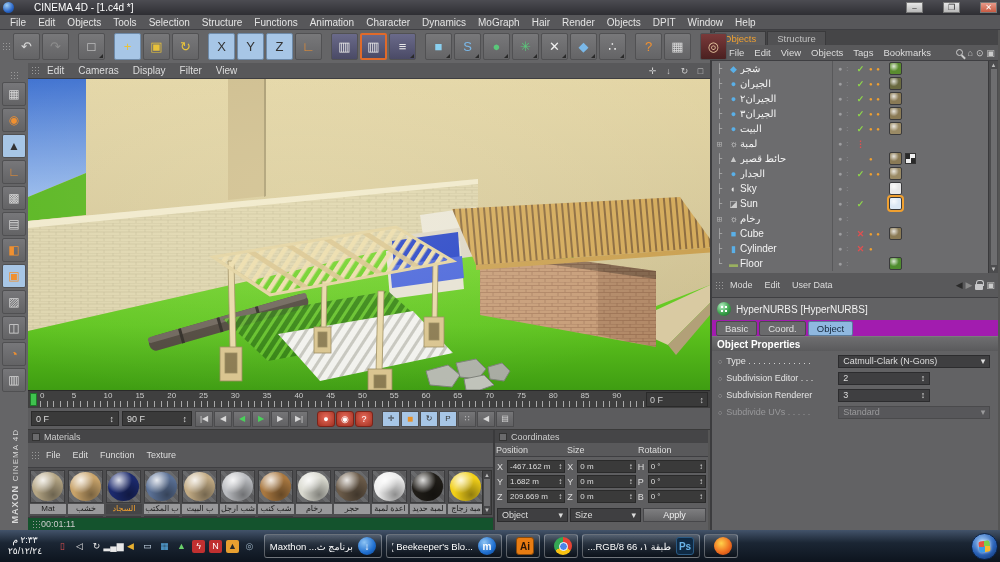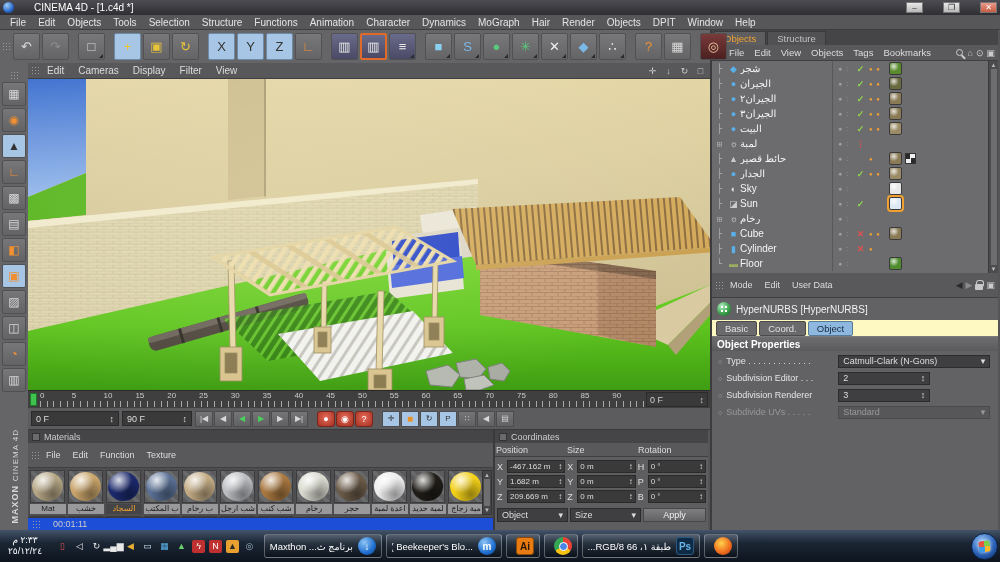--- a/index.html
+++ b/index.html
@@ -68,21 +68,21 @@
   .mrows{flex:1;overflow:hidden;position:relative;padding:2px 14px 0 2px}
   .mrow{display:flex;gap:2px}
   .mrow.r2{margin-top:2px}
   .mtile{width:36px;flex:none}
   .msph{width:35px;height:33px;background:repeating-linear-gradient(45deg,#5b5b5d 0 4px,#696a6c 4px 8px);border:1px solid #3c3c3e;position:relative}
   .msph b{position:absolute;inset:1px;border-radius:50%;background-image:radial-gradient(circle at 35% 28%,rgba(255,255,255,.85),rgba(255,255,255,0) 45%),radial-gradient(circle at 68% 78%,rgba(0,0,0,.4),transparent 55%)}
   .mlab{height:10px;margin-top:1px;background:#99999b;color:#1c1c1c;font-size:8px;line-height:10px;text-align:center;overflow:hidden;white-space:nowrap}
   .mlab.sel{background:#454547;color:#f0a030}
   .mscroll{position:absolute;right:1px;top:2px;bottom:2px;width:10px;background:#454547;border:1px solid #333;display:flex;flex-direction:column;align-items:center;justify-content:space-between;font-size:6px;color:#bbb;padding:1px 0}
   .mthumb{width:6px;flex:1;background:#6e6e70;margin:1px 0}
-  .mstatus{height:13px;background:#1d4ed8;border-top:1px solid #3a3a3c;display:flex;align-items:center;gap:12px;color:#ccc;font-size:9px;padding:0 4px}
+  .mstatus{height:13px;background:#14532d;border-top:1px solid #3a3a3c;display:flex;align-items:center;gap:0;color:#ccc;font-size:9px;padding:0 4px}
   .coords{width:213px;background:#5e5e60;display:flex;flex-direction:column}
   .chead{display:flex;color:#ddd;font-size:9px;height:14px;align-items:center;background:#59595b;border-bottom:1px solid #3f3f42}
   .chead span{flex:1;padding-left:1px}
   .cbody{display:flex;gap:2px;padding:2px}
   .ccol{flex:1}
   .crow{display:flex;align-items:center;height:15px;gap:2px}
   .crow label{width:8px;color:#ddd;font-size:9px}
   .cfield{flex:1;height:13px;background:#3a3a3a;border:1px solid #2a2a2a;color:#ddd;font-size:8px;display:flex;align-items:center;justify-content:space-between;padding:0 2px;overflow:hidden;white-space:nowrap}
   .cfoot{display:flex;gap:2px;padding:2px}
   .cfoot>div{flex:1;height:14px;font-size:9px;display:flex;align-items:center;justify-content:center;gap:3px}
@@ -112,21 +112,21 @@
   .omat.sel{outline:2px solid #f0a030}
   .ochk{width:11px;height:11px;flex:none;visibility:hidden}
   .ochk.chk{visibility:visible;background:conic-gradient(#f0f0f0 0 25%,#2a2a2a 0 50%,#f0f0f0 0 75%,#2a2a2a 0);border:1px solid #333}
   .oscroll{position:absolute;right:0;top:0;bottom:0;width:10px;background:#4c4c4e;border-left:1px solid #3a3a3c;display:flex;flex-direction:column;align-items:center;font-size:6px;color:#bbb;justify-content:space-between;padding:1px 0}
   .othumb{width:6px;flex:1;background:#6e6e70;margin:1px 0}
   .attr-title{height:13px}
   .amenu{height:16px}
   .aobj{height:22px;display:flex;align-items:center;gap:5px;padding:0 5px;color:#f0f0f0;font-size:10px;background:#626264}
   .hnicon{width:14px;height:14px;border-radius:50%;background:radial-gradient(circle at 35% 30%,#b8f0c8,#3aa04a 55%,#1a6028);flex:none;position:relative}
   .hnicon::after{content:"";position:absolute;inset:3px;background-image:radial-gradient(#fff 0.8px,transparent 1px);background-size:4px 4px}
-  .atabs{height:16px;display:flex;align-items:center;gap:2px;padding:0 4px;background:#fef9c3}
+  .atabs{height:16px;display:flex;align-items:center;gap:2px;padding:0 4px;background:#a21caf}
   .atab{padding:1px 8px;font-size:9.5px;background:#6a6a6c;border:1px solid #4a4a4c;color:#e0e0e0;border-radius:2px}
   .atab.active{background:#8fb8e0;color:#14283c;border-color:#5a7a9a}
   .asec{height:15px;background:linear-gradient(#6e6e70,#5a5a5c);border-top:1px solid #7a7a7c;color:#fff;font-size:10px;font-weight:bold;display:flex;align-items:center;padding:0 5px}
   .aprops{padding:3px 6px;display:flex;flex-direction:column;gap:3px;background:#626264;flex:1}
   .aprow{display:flex;align-items:center;height:14px;font-size:9px;color:#e4e4e4;gap:4px}
   .aprow .dot{color:#a8a8aa;font-size:7px}
   .aprow label{width:108px;overflow:hidden;white-space:nowrap;flex:none}
   .achip{background:#3f3f41;border:1px solid #2c2c2e;color:#ddd;height:13px;display:flex;align-items:center;justify-content:space-between;padding:0 4px;font-size:9px}
   .achip.w-lg{width:152px}.achip.w-md{width:92px}
   .aprow.disabled{color:#98989a}
@@ -501,21 +501,21 @@
                     <div class="msph">
                       <b style="background-color: rgb(90, 112, 149);"></b>
                     </div>
                     <div class="mlab">ب المكتب</div>
                   </div>
 
                   <div class="mtile">
                     <div class="msph">
                       <b style="background-color: rgb(194, 171, 132);"></b>
                     </div>
-                    <div class="mlab">ب رخام</div>
+                    <div class="mlab">ب البيت</div>
                   </div>
 
                   <div class="mtile">
                     <div class="msph">
                       <b style="background-color: rgb(186, 188, 192);"></b>
                     </div>
                     <div class="mlab">شب ارجل</div>
                   </div>
 
                   <div class="mtile">

